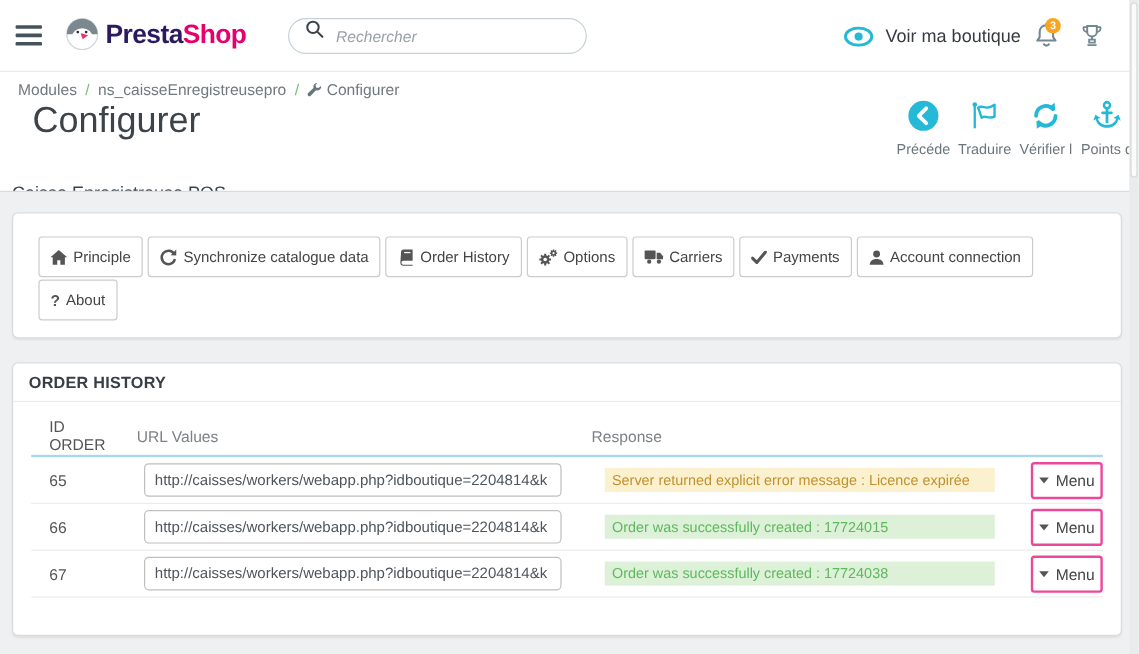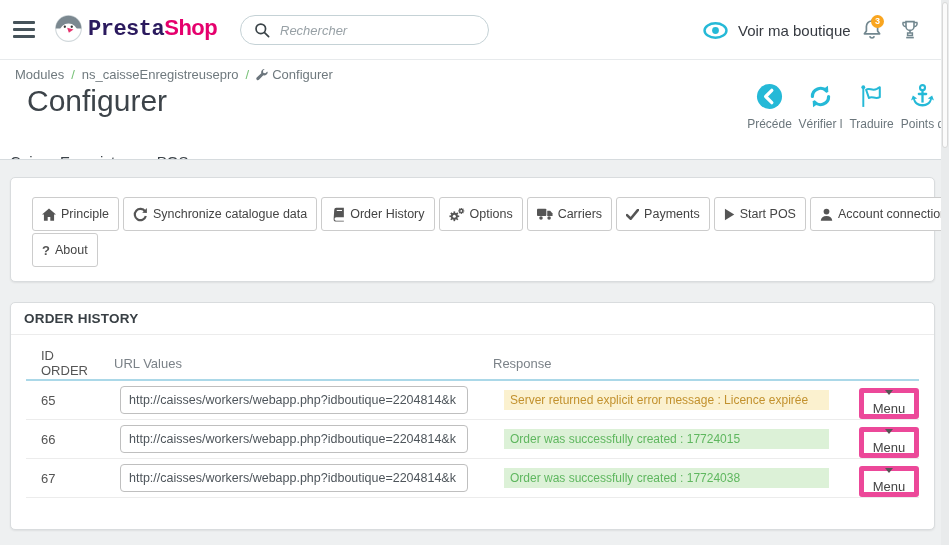--- a/index.html
+++ b/index.html
@@ -7,24 +7,24 @@
     font-family:"Liberation Sans", sans-serif; }
   #app { position:relative; width:949px; height:545px; background:#fff; }
 
   
   .topbar { position:absolute; left:0; top:0; width:949px; height:60px; background:#fff;
     border-bottom:1px solid #e7eaec; }
   .hamburger { position:absolute; left:13px; top:21px; width:22px; height:17px; cursor:pointer; }
   .hamburger span { display:block; height:3px; background:#46535a; margin-bottom:4px; border-radius:1px; }
   .logo { position:absolute; left:55px; top:15px; display:flex; align-items:center; cursor:pointer; }
   .logo-text { margin-left:6px; font-size:22px; font-weight:bold; letter-spacing:-0.5px; }
-  .logo-text .p1 { color:#2b1a5e;font-family:Liberation Mono, monospace; }
+  .logo-text .p1 { color:#2b1a5e; }
   .logo-text .p2 { color:#e5006d; }
   .search { position:absolute; left:240px; top:15px; width:249px; height:30px;
-    border:1px solid #c5d2d6; border-radius:15px; display:flex; align-items:center; background:#fff; }
+    border:1px solid #c5d2d6; border-radius:15px; display:flex; background:#fff; }
   .search svg { margin-left:13px; }
   .search input { border:none; outline:none; flex:1; margin-left:9px; margin-right:12px;
     font-size:13px; color:#444; background:transparent; font-family:"Liberation Sans",sans-serif; }
   .search input::placeholder { font-style:italic; color:#98a1a6; }
   .viewshop { position:absolute; left:703px; top:0; height:60px; display:flex; align-items:center; cursor:pointer; }
   .viewshop .lbl { margin-left:10px; font-size:15px; color:#363a41; }
   .bell-wrap { position:absolute; left:861px; top:18px; width:26px; height:26px; cursor:pointer; }
   .badge { position:absolute; left:10px; top:-3px; min-width:13px; height:13px; border-radius:7px;
     background:#f9a51f; color:#fff; font-size:9px; font-weight:bold; text-align:center; line-height:13px; padding:0 2px;}
   .trophy-wrap { position:absolute; left:900px; top:19px; width:22px; height:22px; cursor:pointer; }
@@ -69,22 +69,22 @@
   .c3 { flex:1; padding-left:6px; }
   .c4 { width:87px; }
   .urlinput { margin-left:15px; width:348px; height:28px; border:1px solid #bfbfbf; border-radius:4px;
     padding:0 8px; font-size:12.5px; color:#4e555b; outline:none; background:#fff;
     font-family:"Liberation Sans",sans-serif; white-space:nowrap; overflow:hidden; }
   .resp { display:block; width:325px; padding:3px 6px; font-size:12px;
     white-space:nowrap; overflow:hidden; }
   .resp.warning { color:#c2912e; background:#fbf1cf; }
   .resp.success { color:#5fb75f; background:#dcf1d7; }
   .menubtn { display:inline-flex; align-items:center; justify-content:center; gap:6px;
-    width:60px; height:31px; background:#fff; border:5px solid #ec4899; border-radius:3px;
-    font-size:13px; color:#444; cursor:pointer;flex-direction:column; }
+    width:60px; height:31px; background:#fff; border:2px solid #ec4899; border-radius:3px;
+    font-size:13px; color:#444; cursor:pointer; }
   .caret { width:0; height:0; border-left:4px solid transparent; border-right:4px solid transparent;
     border-top:5px solid #555; }
 
   
   .scrollbar { position:absolute; right:0; top:0; width:8px; height:545px; background:#e9ebec; }
   .scroll-thumb { position:absolute; left:1px; top:2px; width:6px; height:146px;
     background:#fbfbfb; border:1px solid #d8d8d8; border-radius:4px; cursor:pointer; }
 
   svg { display:block; }
 </style>
@@ -172,34 +172,34 @@
   <div class="actions">
     <div class="action">
       <svg width="27" height="27" viewBox="0 0 28 28">
         <circle cx="14" cy="14" r="13" fill="#25b9d7"></circle>
         <path d="M16.4 7.6L10 14l6.4 6.4" fill="none" stroke="#fff" stroke-width="3.4" stroke-linecap="round" stroke-linejoin="round"></path>
       </svg>
       <span class="alabel">Précéde</span>
     </div>
     <div class="action">
       <svg width="27" height="27" viewBox="0 0 28 28">
+        <circle cx="5.5" cy="4.3" r="2" fill="#25b9d7"></circle>
+        <rect x="4.5" y="5.4" width="2" height="19.4" fill="#25b9d7"></rect>
+        <path d="M8.4 7c3.4-2.5 6.3 1.7 11.2-.9l3-1.7v10.3c-4.9 2.6-7.8-1.6-11.2.9z" fill="none" stroke="#25b9d7" stroke-width="2.1" stroke-linejoin="round"></path>
+      </svg>
+      <span class="alabel">Traduire</span>
+    </div>
+    <div class="action">
+      <svg width="27" height="27" viewBox="0 0 28 28">
         <path d="M22.4 14a8.4 8.4 0 0 1-14.6 5.7" fill="none" stroke="#25b9d7" stroke-width="3.3" stroke-linecap="round"></path>
         <path d="M5.6 14A8.4 8.4 0 0 1 20.2 8.3" fill="none" stroke="#25b9d7" stroke-width="3.3" stroke-linecap="round"></path>
         <path d="M21.7 2.8l.4 6.6-6.1-2.4z" fill="#25b9d7"></path>
         <path d="M6.3 25.2l-.4-6.6 6.1 2.4z" fill="#25b9d7"></path>
       </svg>
       <span class="alabel">Vérifier l</span>
-    </div>
-    <div class="action">
-      <svg width="27" height="27" viewBox="0 0 28 28">
-        <circle cx="5.5" cy="4.3" r="2" fill="#25b9d7"></circle>
-        <rect x="4.5" y="5.4" width="2" height="19.4" fill="#25b9d7"></rect>
-        <path d="M8.4 7c3.4-2.5 6.3 1.7 11.2-.9l3-1.7v10.3c-4.9 2.6-7.8-1.6-11.2.9z" fill="none" stroke="#25b9d7" stroke-width="2.1" stroke-linejoin="round"></path>
-      </svg>
-      <span class="alabel">Traduire</span>
     </div>
     <div class="action">
       <svg width="27" height="27" viewBox="0 0 28 28">
         <circle cx="14" cy="4.8" r="2.6" fill="none" stroke="#25b9d7" stroke-width="2.2"></circle>
         <rect x="12.8" y="7.8" width="2.4" height="12.5" fill="#25b9d7"></rect>
         <rect x="9" y="10.2" width="10" height="2.4" rx="1.2" fill="#25b9d7"></rect>
         <path d="M14 24.4c-5 0-9-3.1-9.7-7.5l-2.2 1.3 1.9-5.2 4.5 3-2.4.5c.9 3.2 4 5.3 7.9 5.3s7-2.1 7.9-5.3l-2.4-.5 4.5-3 1.9 5.2-2.2-1.3c-.7 4.4-4.7 7.5-9.7 7.5z" fill="#25b9d7"></path>
       </svg>
       <span class="alabel">Points d</span>
     </div>
@@ -260,26 +260,20 @@
         </svg>
         <span>Carriers</span>
       </button>
       <button class="tabbtn">
         <svg width="13" height="11" viewBox="0 0 14 12">
           <path d="M1 6.6l4 4L13 1" fill="none" stroke="#555" stroke-width="2.8" stroke-linecap="round"></path>
         </svg>
         <span>Payments</span>
       </button>
       <button class="tabbtn">
-        <svg width="11" height="13" viewBox="0 0 12 14">
-          <path d="M1 .8l10.2 6.2L1 13.2z" fill="#555"></path>
-        </svg>
-        <span>Start POS</span>
-      </button>
-      <button class="tabbtn">
         <svg width="13" height="13" viewBox="0 0 14 14">
           <circle cx="7" cy="3.9" r="3.1" fill="#555"></circle>
           <path d="M.8 13.6C1 10.4 3.4 8.5 7 8.5s6 1.9 6.2 5.1z" fill="#555"></path>
         </svg>
         <span>Account connection</span>
       </button>
     </div>
     <div class="tabs-row">
       <button class="tabbtn">
         <span class="qmark">?</span>

